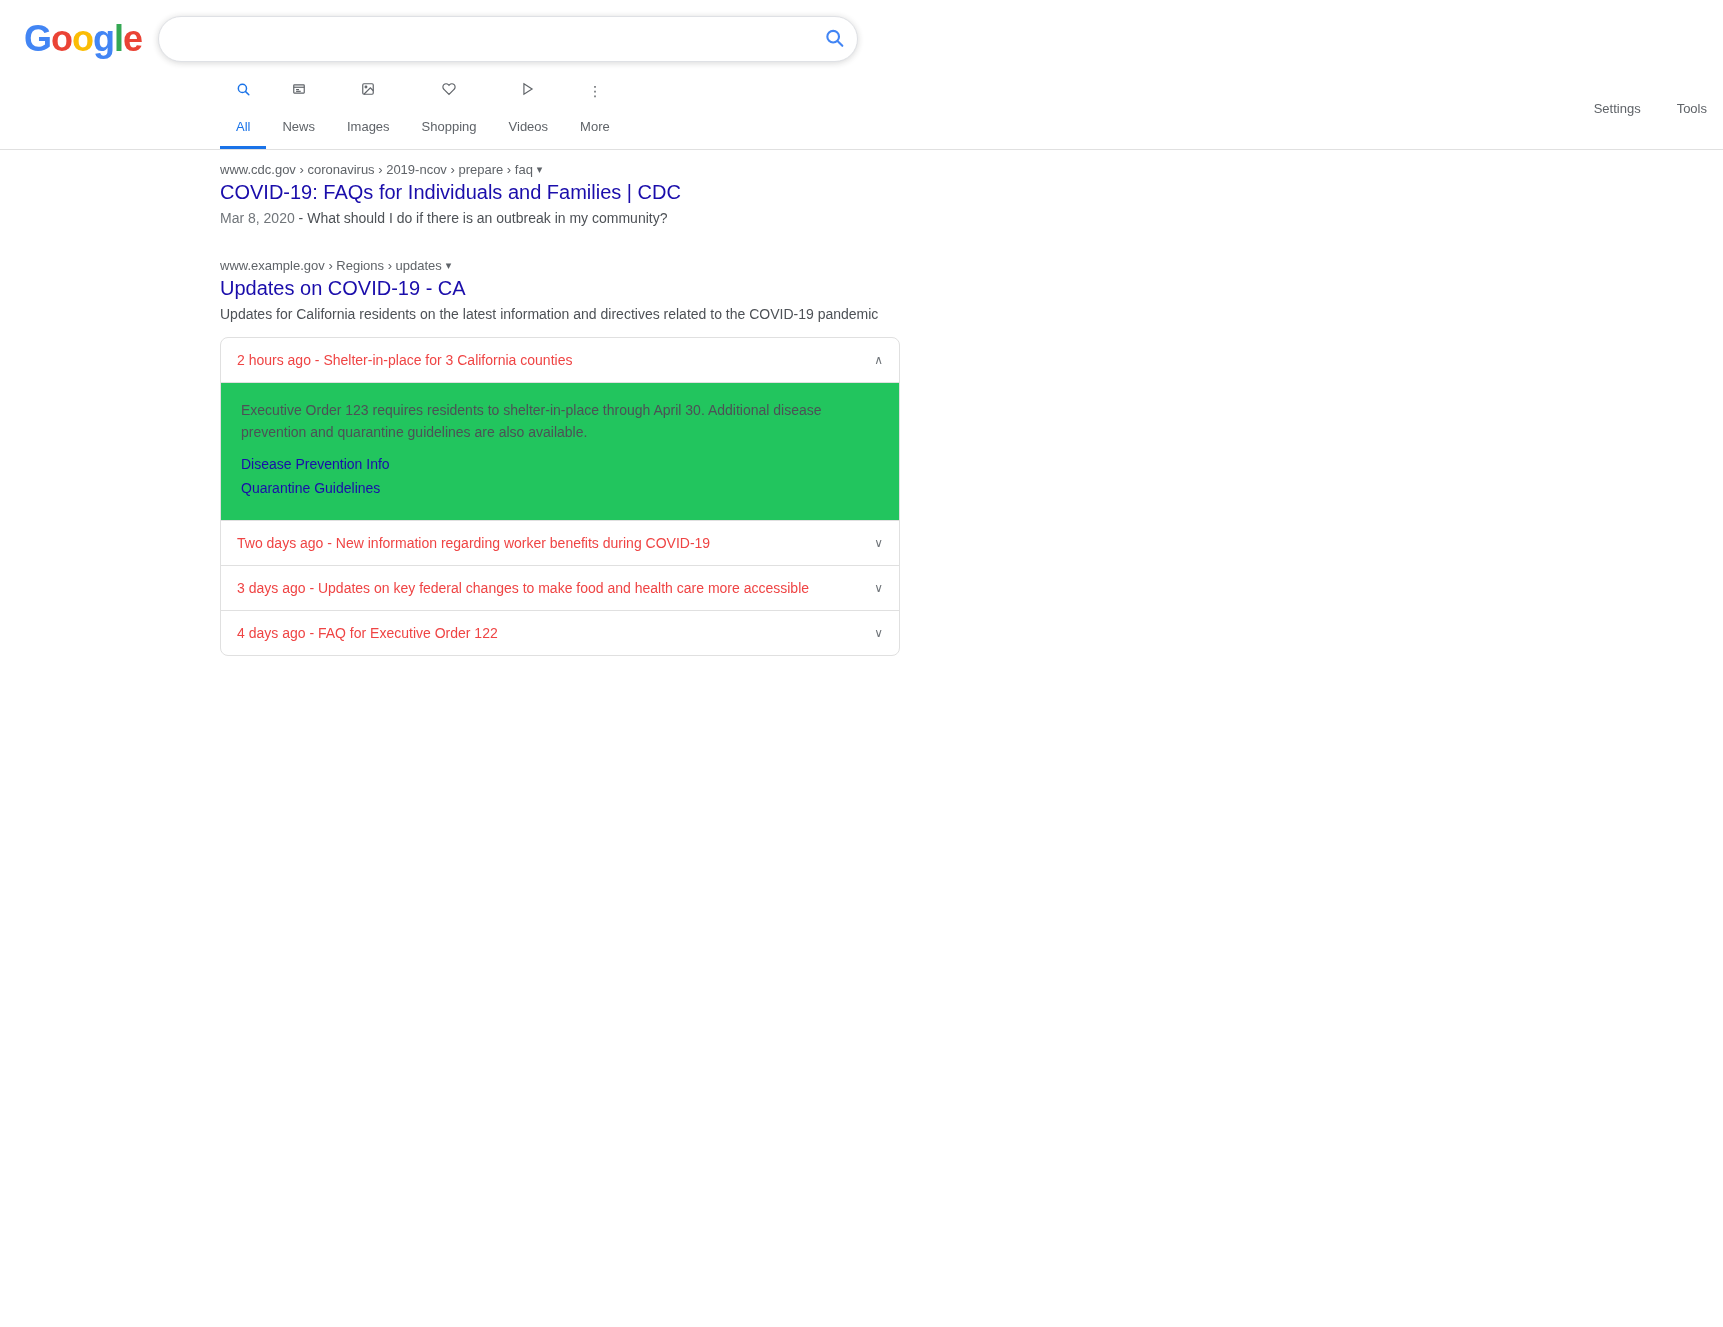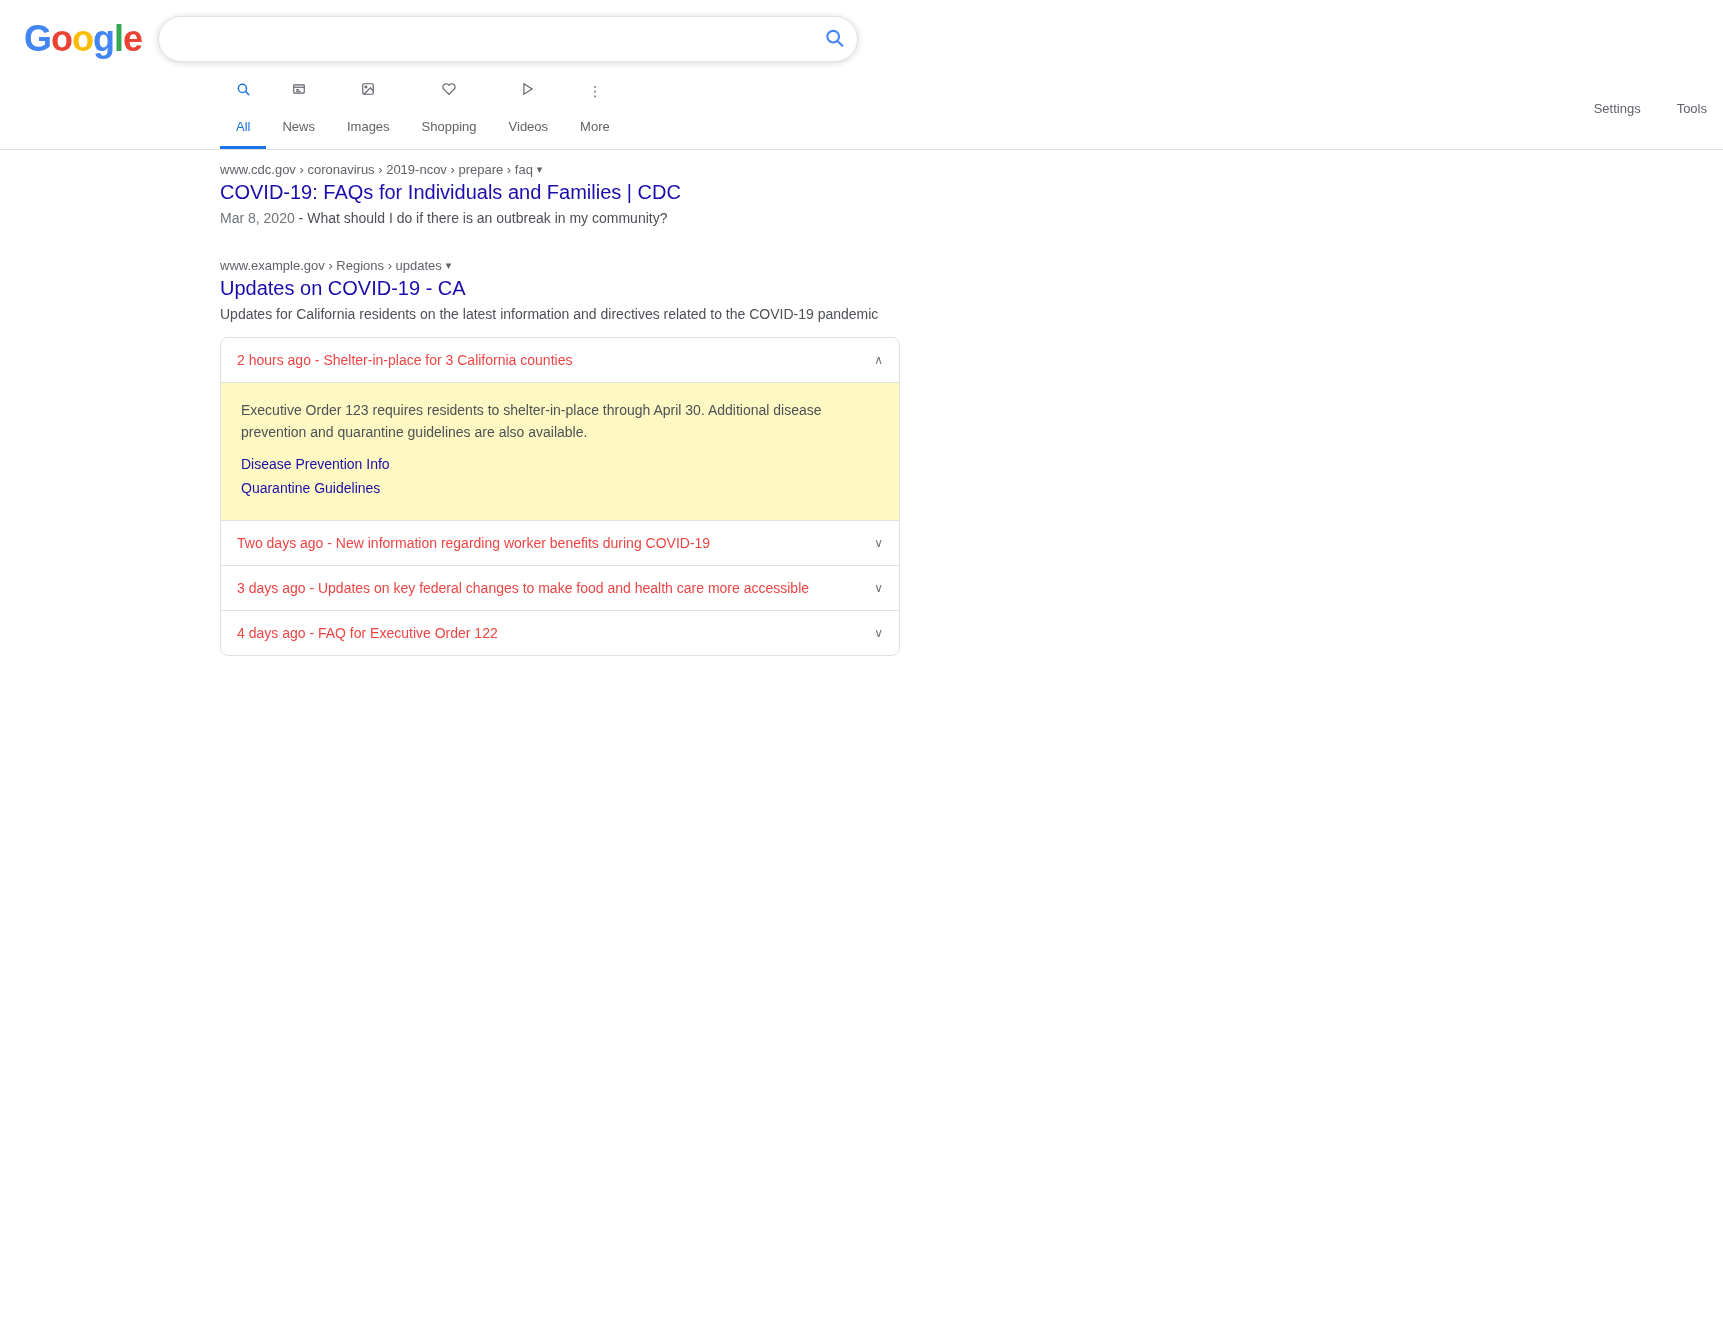--- a/index.html
+++ b/index.html
@@ -163,21 +163,21 @@
       color: #ef4444;
     }
     .news-item-chevron {
       color: #70757a;
       font-size: 12px;
       flex-shrink: 0;
     }
 
     
     .expanded-content {
-      background: #fef9c3;
+      background: #22c55e;
       padding: 16px 20px;
       border-bottom: 1px solid #e0e0e0;
     }
     .expanded-text {
       font-size: 14px;
       color: #4d5156;
       line-height: 1.6;
       margin-bottom: 12px;
     }
     .expanded-link {

